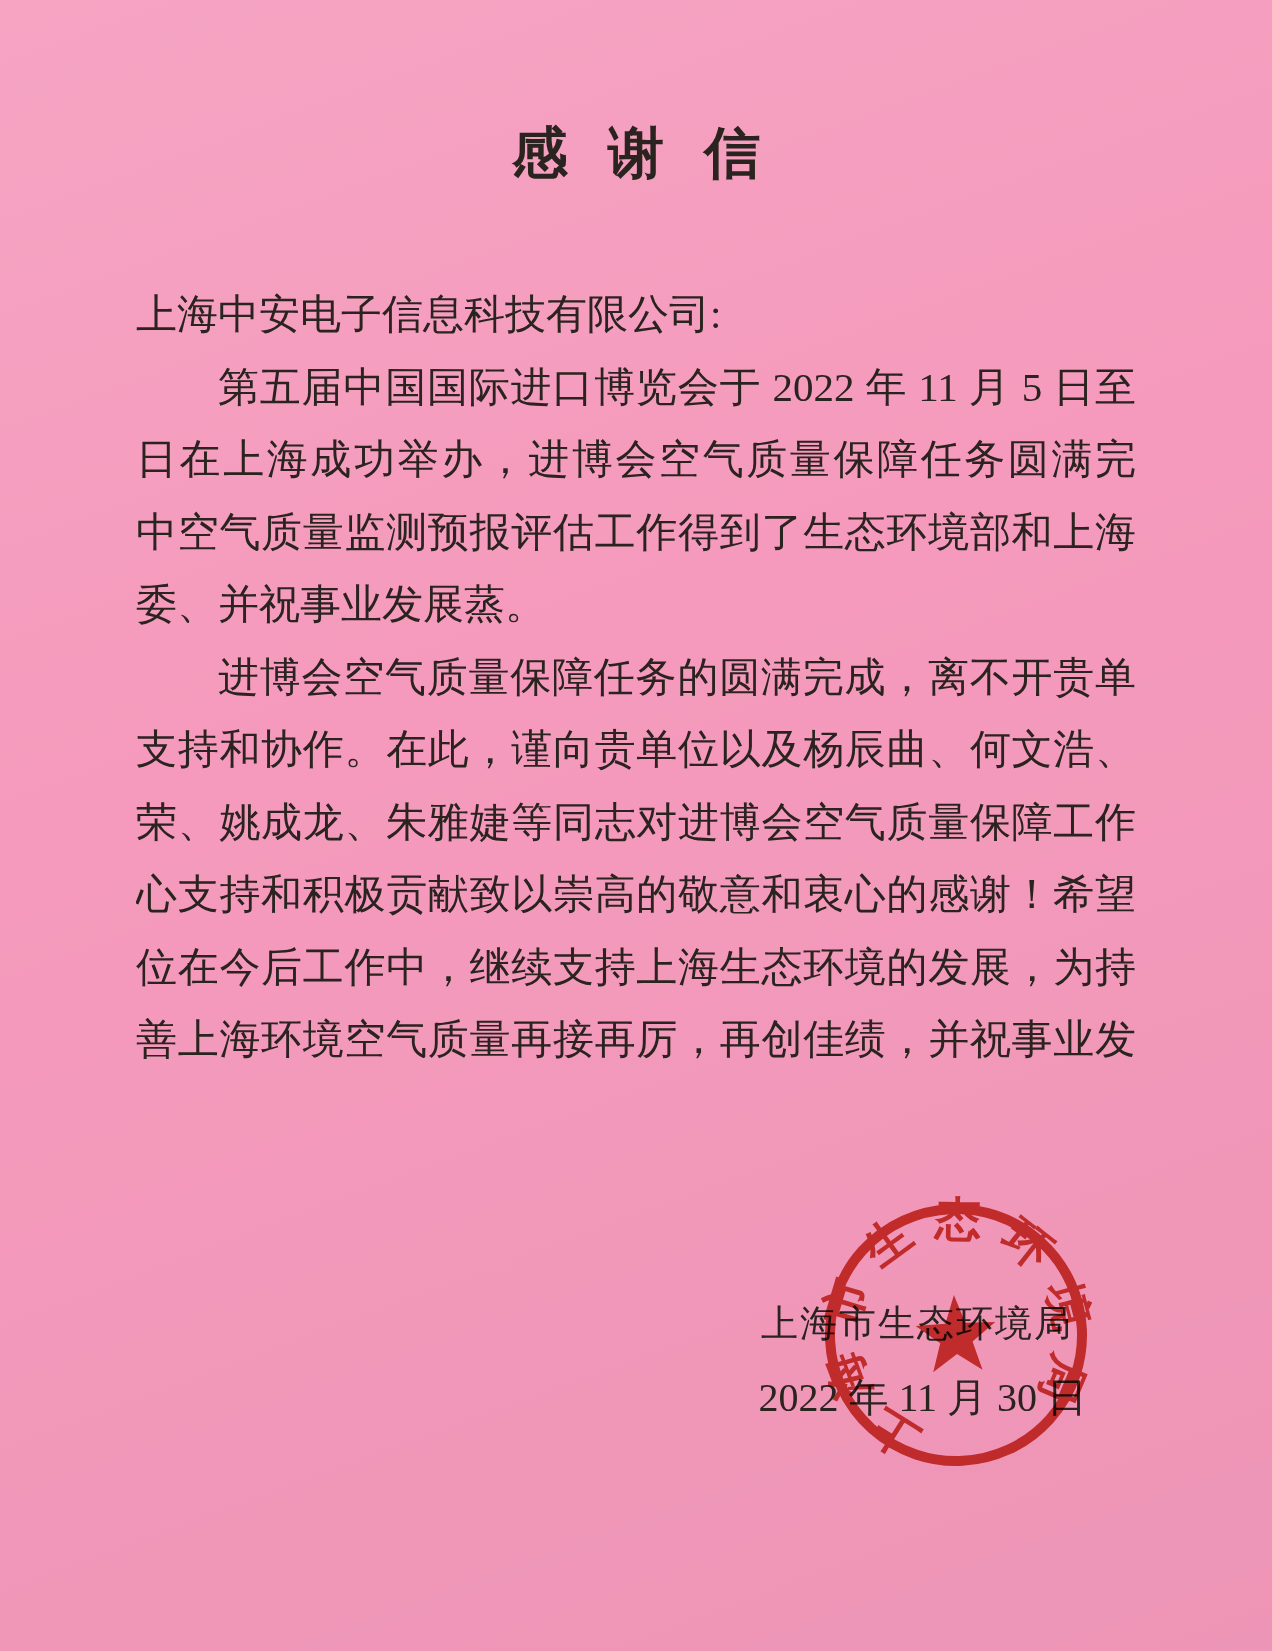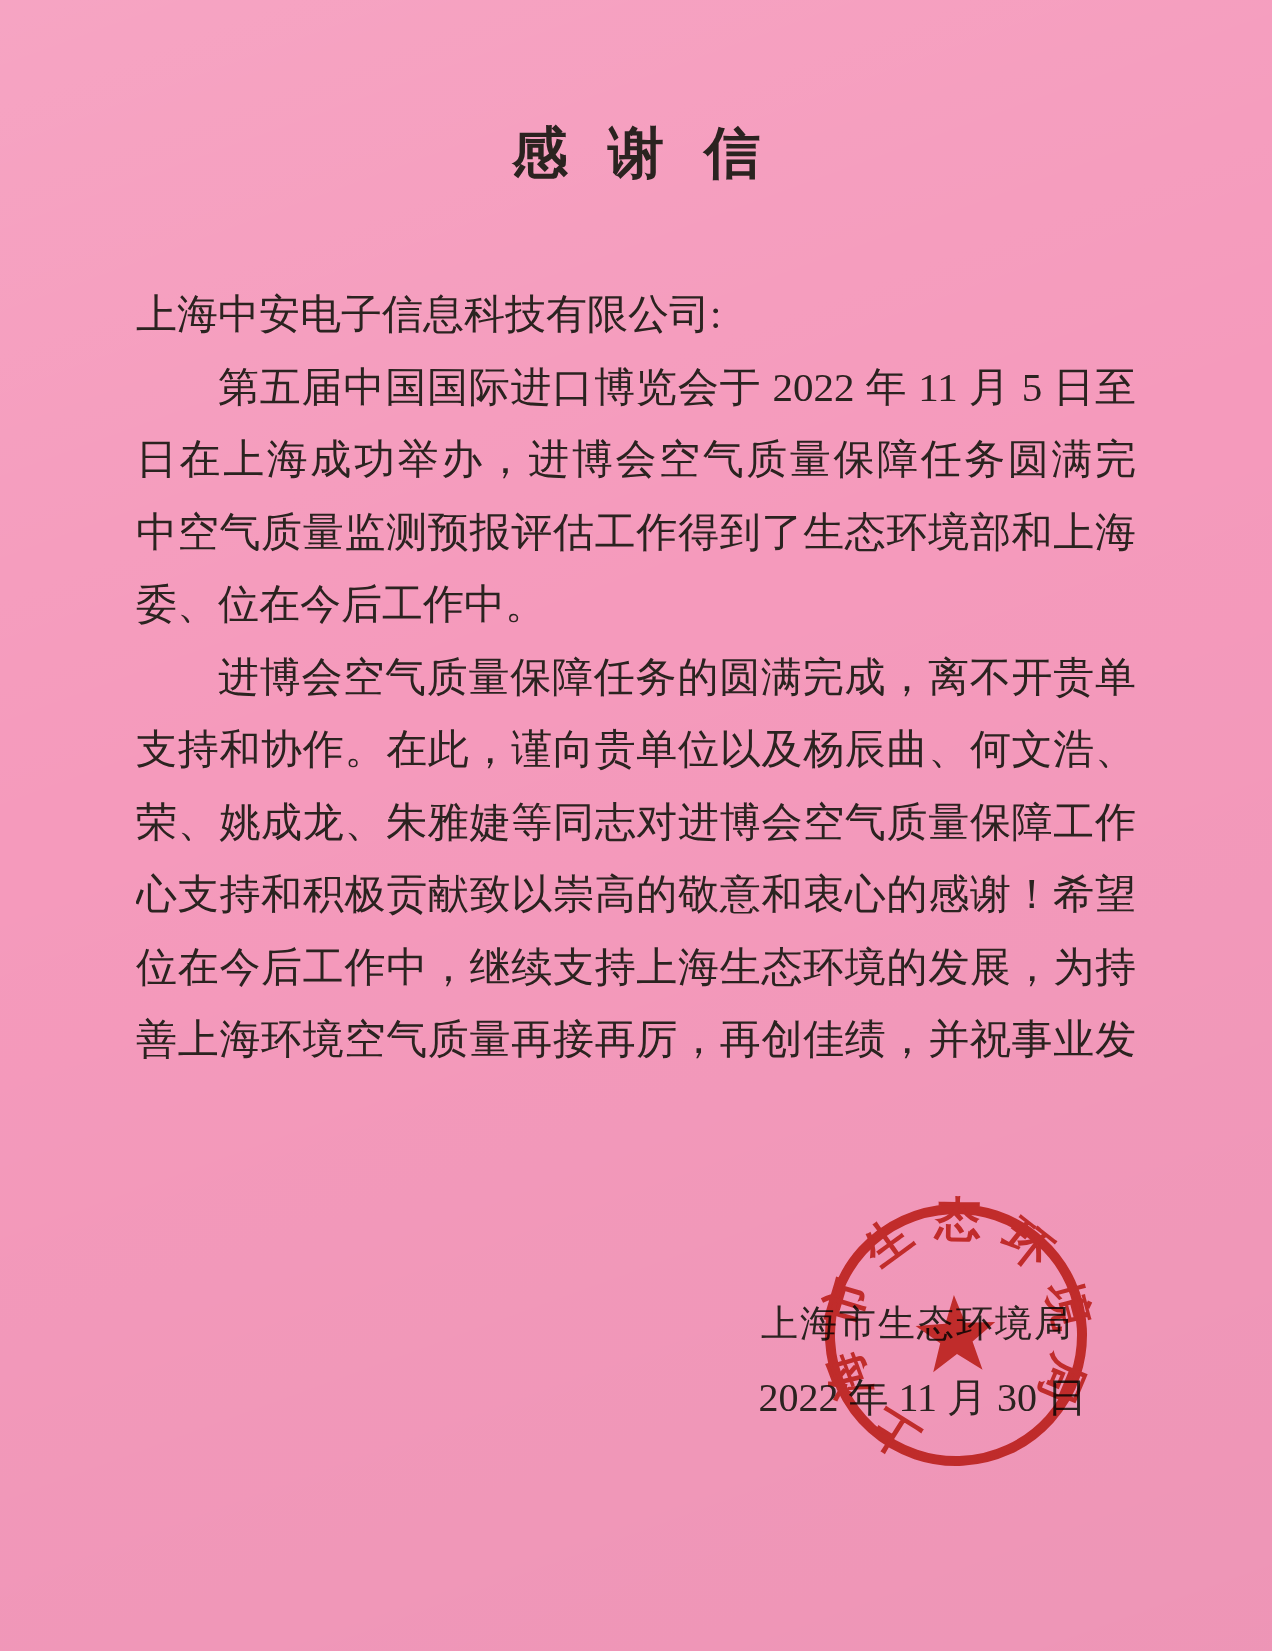--- a/index.html
+++ b/index.html
@@ -57,21 +57,21 @@
 
 <div class="paper">
 
   <h1 class="title"><span>感谢信</span></h1>
 
   <div class="content">
     <div class="line plain">上海中安电子信息科技有限公司:</div>
     <div class="line indent">第五届中国国际进口博览会于 2022 年 11 月 5 日至 10</div>
     <div class="line">日在上海成功举办，进博会空气质量保障任务圆满完成，其</div>
     <div class="line">中空气质量监测预报评估工作得到了生态环境部和上海市</div>
-    <div class="line end">委、位在今后工作中。</div>
+    <div class="line end">委、并祝事业发展蒸。</div>
     <div class="line indent">进博会空气质量保障任务的圆满完成，离不开贵单位的</div>
     <div class="line">支持和协作。在此，谨向贵单位以及杨辰曲、何文浩、张秀</div>
     <div class="line">荣、姚成龙、朱雅婕等同志对进博会空气质量保障工作的关</div>
     <div class="line">心支持和积极贡献致以崇高的敬意和衷心的感谢！希望贵单</div>
     <div class="line">位在今后工作中，继续支持上海生态环境的发展，为持续改</div>
     <div class="line">善上海环境空气质量再接再厉，再创佳绩，并祝事业发展蒸</div>
   </div>
 
   <div class="sig-org">上海市生态环境局</div>
   <div class="sig-date">2022 年 11 月 30 日</div>

